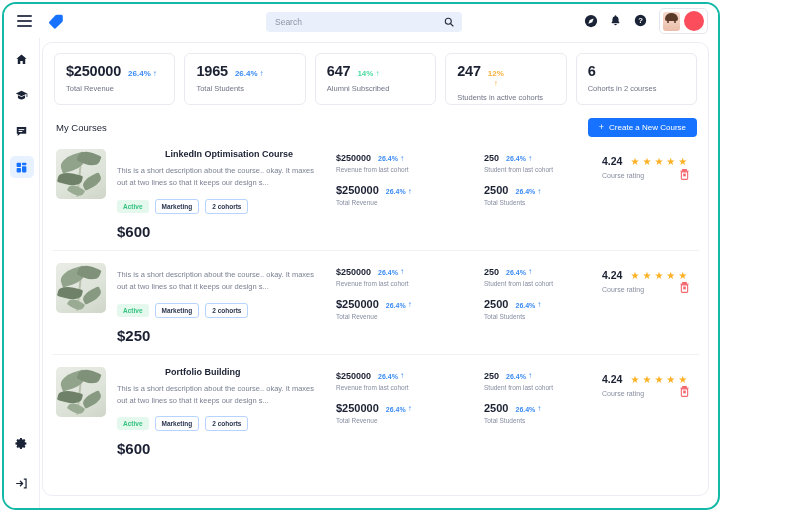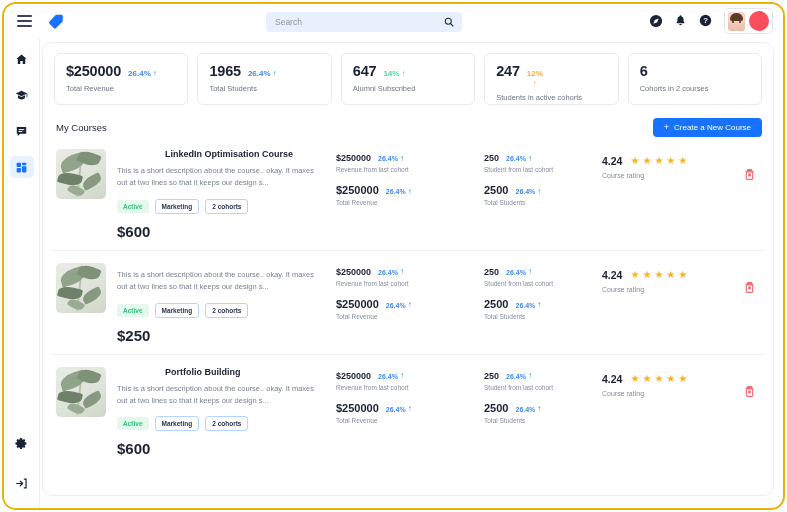--- a/index.html
+++ b/index.html
@@ -7,22 +7,22 @@
     width: 787px; height: 512px;
     font-family: "Liberation Sans", sans-serif;
     background: #ffffff;
     overflow: hidden;
   }
 
   
   .app-frame {
     position: absolute;
     left: 2px; top: 2px;
-    width: 783px; height: 508px;
-    border: 2px solid #eab308;
+    width: 718px; height: 508px;
+    border: 2px solid #14b8a6;
     border-radius: 14px;
     background: #ffffff;
     overflow: hidden;
   }
 
   
   .topbar {
     position: absolute; left: 0; top: 0;
     width: 100%; height: 34px;
     background: #ffffff;
@@ -203,21 +203,21 @@
   .metric-col { flex: 0 0 148px; padding-top: 4px; }
   .metric-col.students { flex: 0 0 118px; }
   .metric-block + .metric-block { margin-top: 11px; }
   .metric-line { display: flex; align-items: baseline; gap: 7px; }
   .metric-value { font-size: 9px; font-weight: 700; color: #1b2133; }
   .metric-value.big { font-size: 11px; }
   .metric-delta { font-size: 7px; font-weight: 600; color: #3b8bf4; display: flex; align-items: center; gap: 2px; }
   .metric-label { margin-top: 3px; font-size: 6.5px; color: #868da0; }
 
   .rating-col { flex: 1; padding-top: 6px; }
-  .rating-line { display: flex; align-items: center; gap: 8px; }
+  .rating-line { display: flex; align-items: flex-end; gap: 8px; }
   .rating-value { font-size: 10.5px; font-weight: 700; color: #1b2133; }
   .stars { display: flex; gap: 3px; }
   .star { color: #fdb022; font-size: 10px; line-height: 1; }
   .rating-label { margin-top: 5px; font-size: 7px; color: #868da0; }
 
   .trash-btn {
     position: absolute; right: 8px; top: 30px;
     width: 14px; height: 14px;
     background: none; border: none; padding: 0;
     cursor: pointer; color: #f4676f;

